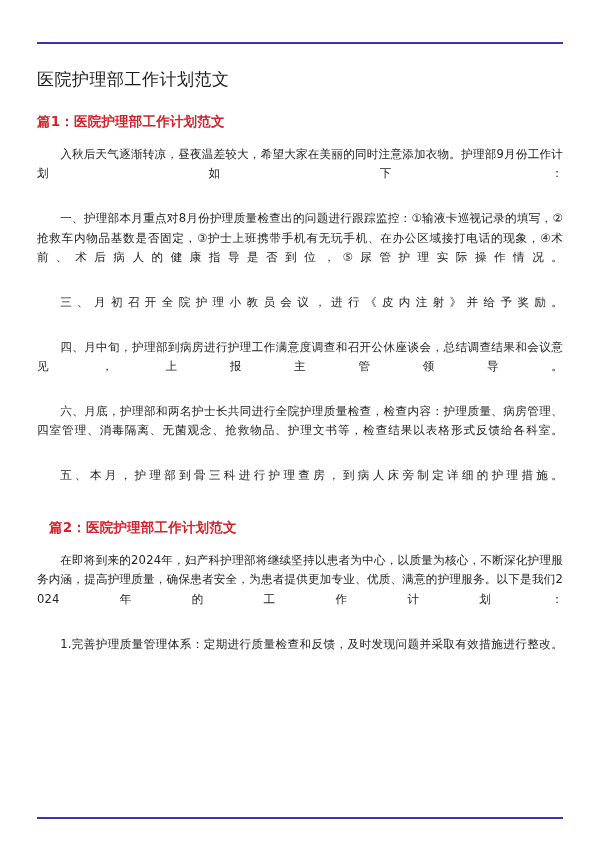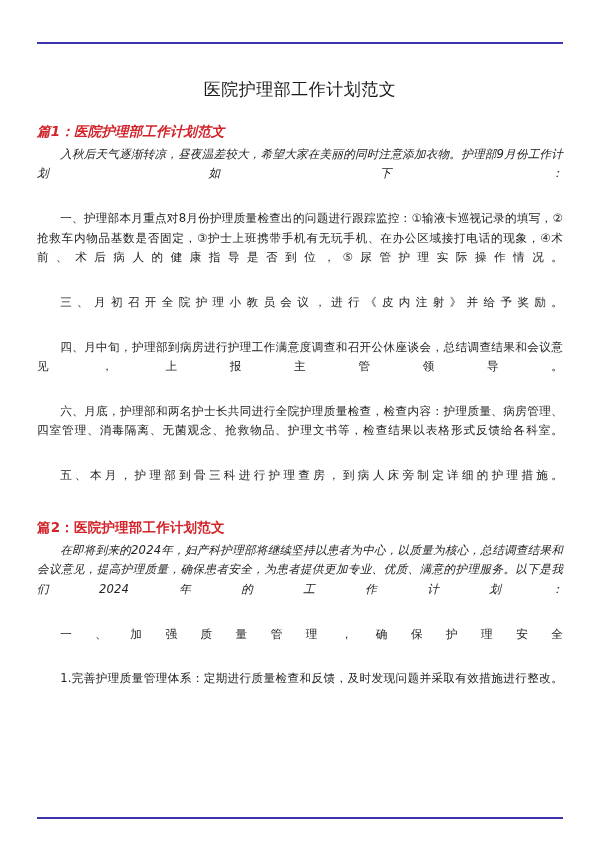--- a/index.html
+++ b/index.html
@@ -38,58 +38,57 @@
 
   
   .content {
     position: absolute;
     left: 37px;
     top: 56px;
     width: 526px;
   }
 
   .doc-title {
-    margin: 10px;
+    margin: 0;
     padding: 0;
-    text-align: center;
     font-size: 17px;
     font-weight: 400;
     color: #1a1a1a;
     letter-spacing: 0.5px;
     line-height: 26px;
     padding-top: 10px;
     padding-bottom: 2px;
   }
 
   .section-heading {
     margin: 0;
     padding: 0;
     font-size: 13.5px;
     font-weight: 700;
     color: #d2232a;
     line-height: 22px;
     letter-spacing: 0.2px;
   }
-  .sec1 { margin-top: 16px; font-style: italic; }
-  .sec2 { margin-top: 11px; }
+  .sec1 { margin-top: 16px; }
+  .sec2 { margin-top: 11px; margin-left: 12px; }
 
   p.body {
     margin: 0;
     padding: 0;
     font-size: 11.6px;
     line-height: 19.4px;
     color: #232323;
     text-align: justify;
     text-justify: inter-character;
     text-indent: 2em;
     letter-spacing: 0.15px;
     word-break: break-all;
   }
   p.body + p.body { margin-top: 6px; }
-  p.first-after-heading { margin-top: 3px; font-style: italic; }
+  p.first-after-heading { margin-top: 13px; }
 
   
   p.body::after {
     content: "";
     display: inline-block;
     width: 100%;
   }
 </style>
 </head>
 <body>
@@ -106,21 +105,20 @@
 
     <p class="body first-after-heading">入秋后天气逐渐转凉，昼夜温差较大，希望大家在美丽的同时注意添加衣物。护理部9月份工作计划如下：</p>
     <p class="body">一、护理部本月重点对8月份护理质量检查出的问题进行跟踪监控：①输液卡巡视记录的填写，②抢救车内物品基数是否固定，③护士上班携带手机有无玩手机、在办公区域接打电话的现象，④术前、术后病人的健康指导是否到位，⑤尿管护理实际操作情况。</p>
     <p class="body">三、月初召开全院护理小教员会议，进行《皮内注射》并给予奖励。</p>
     <p class="body">四、月中旬，护理部到病房进行护理工作满意度调查和召开公休座谈会，总结调查结果和会议意见，上报主管领导。</p>
     <p class="body">六、月底，护理部和两名护士长共同进行全院护理质量检查，检查内容：护理质量、病房管理、四室管理、消毒隔离、无菌观念、抢救物品、护理文书等，检查结果以表格形式反馈给各科室。</p>
     <p class="body">五、本月，护理部到骨三科进行护理查房，到病人床旁制定详细的护理措施。</p>
 
     <h2 class="section-heading sec2">篇2：医院护理部工作计划范文</h2>
 
-    <p class="body first-after-heading">在即将到来的2024年，妇产科护理部将继续坚持以患者为中心，以质量为核心，总结调查结果和会议意见，提高护理质量，确保患者安全，为患者提供更加专业、优质、满意的护理服务。以下是我们2024年的工作计划：</p>
-    <p class="body">一、加强质量管理，确保护理安全</p>
+    <p class="body first-after-heading">在即将到来的2024年，妇产科护理部将继续坚持以患者为中心，以质量为核心，不断深化护理服务内涵，提高护理质量，确保患者安全，为患者提供更加专业、优质、满意的护理服务。以下是我们2024年的工作计划：</p>
     <p class="body">1.完善护理质量管理体系：定期进行质量检查和反馈，及时发现问题并采取有效措施进行整改。</p>
 
   </div>
 
   <hr class="rule rule-bottom">
 
 </div>
 
 </body></html>

